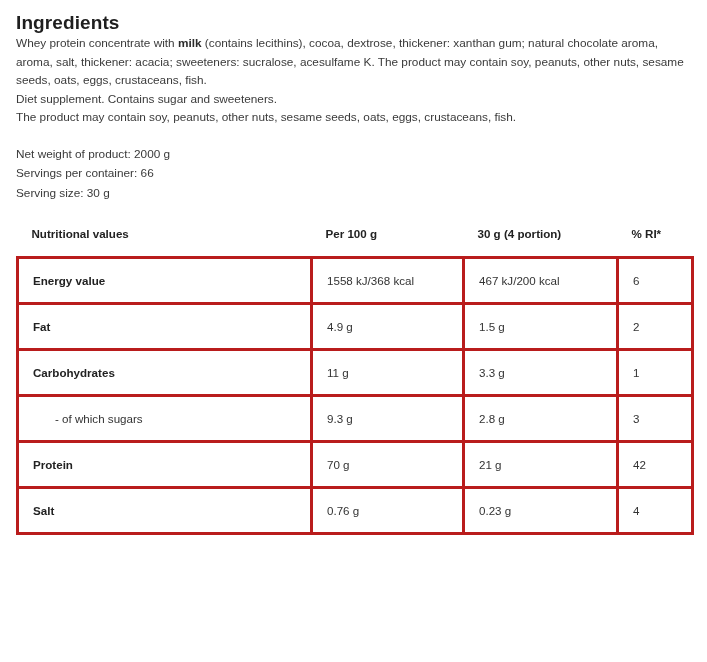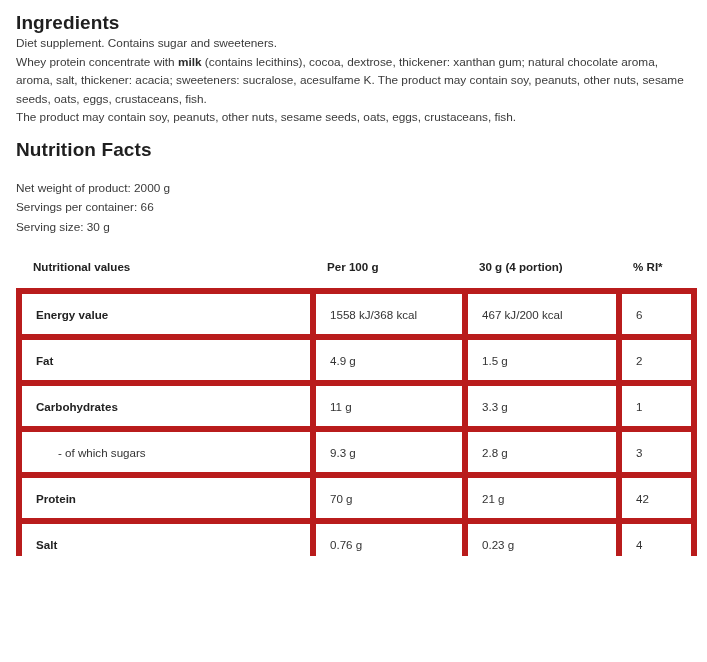--- a/index.html
+++ b/index.html
@@ -70,21 +70,21 @@
     box-sizing: border-box;
   }
   table.nutrition-table thead th {
     font-weight: bold;
     color: #222222;
     border: none;
     height: 40px;
     padding-bottom: 6px;
   }
   table.nutrition-table tbody td {
-    border: 6px solid #b91c1c;
+    border: 3px solid #b91c1c;
   }
   table.nutrition-table tbody tr td:first-child {
     font-weight: bold;
     color: #222222;
   }
   table.nutrition-table tbody tr.sub td:first-child {
     font-weight: normal;
     color: #333333;
     padding-left: 36px;
   }
@@ -93,27 +93,26 @@
   col.c3 { width: 154px; }
   col.c4 { width: 75px; }
 </style>
 </head>
 <body>
 
 <div class="page">
 
   <h2 class="section-title ingredients-title">Ingredients</h2>
 
+  <p class="body-text ingredients-main"><span>Whey protein concentrate with </span><b>milk</b><span> (contains lecithins), cocoa, dextrose, thickener: xanthan gum; natural chocolate aroma, aroma, salt, thickener: acacia; sweeteners: sucralose, acesulfame K. The product may contain soy, peanuts, other nuts, sesame seeds, oats, eggs, crustaceans, fish.</span></p>
+
   <p class="body-text ingredients-note1">Diet supplement. Contains sugar and sweeteners.</p>
-
-  <p class="body-text ingredients-main"><span>Whey protein concentrate with </span><b>milk</b><span> (contains lecithins), cocoa, dextrose, thickener: xanthan gum; natural chocolate aroma, aroma, salt, thickener: acacia; sweeteners: sucralose, acesulfame K. The product may contain soy, peanuts, other nuts, sesame seeds, oats, eggs, crustaceans, fish.</span></p>
 
   <p class="body-text ingredients-note2">The product may contain soy, peanuts, other nuts, sesame seeds, oats, eggs, crustaceans, fish.</p>
 
-  <h2 class="section-title nutrition-title">Nutrition Facts</h2>
 
   <div class="facts-meta">
     <div class="meta-line">Net weight of product: 2000 g</div>
     <div class="meta-line">Servings per container: 66</div>
     <div class="meta-line">Serving size: 30 g</div>
   </div>
 
   <table class="nutrition-table">
     <colgroup>
       <col class="c1">

